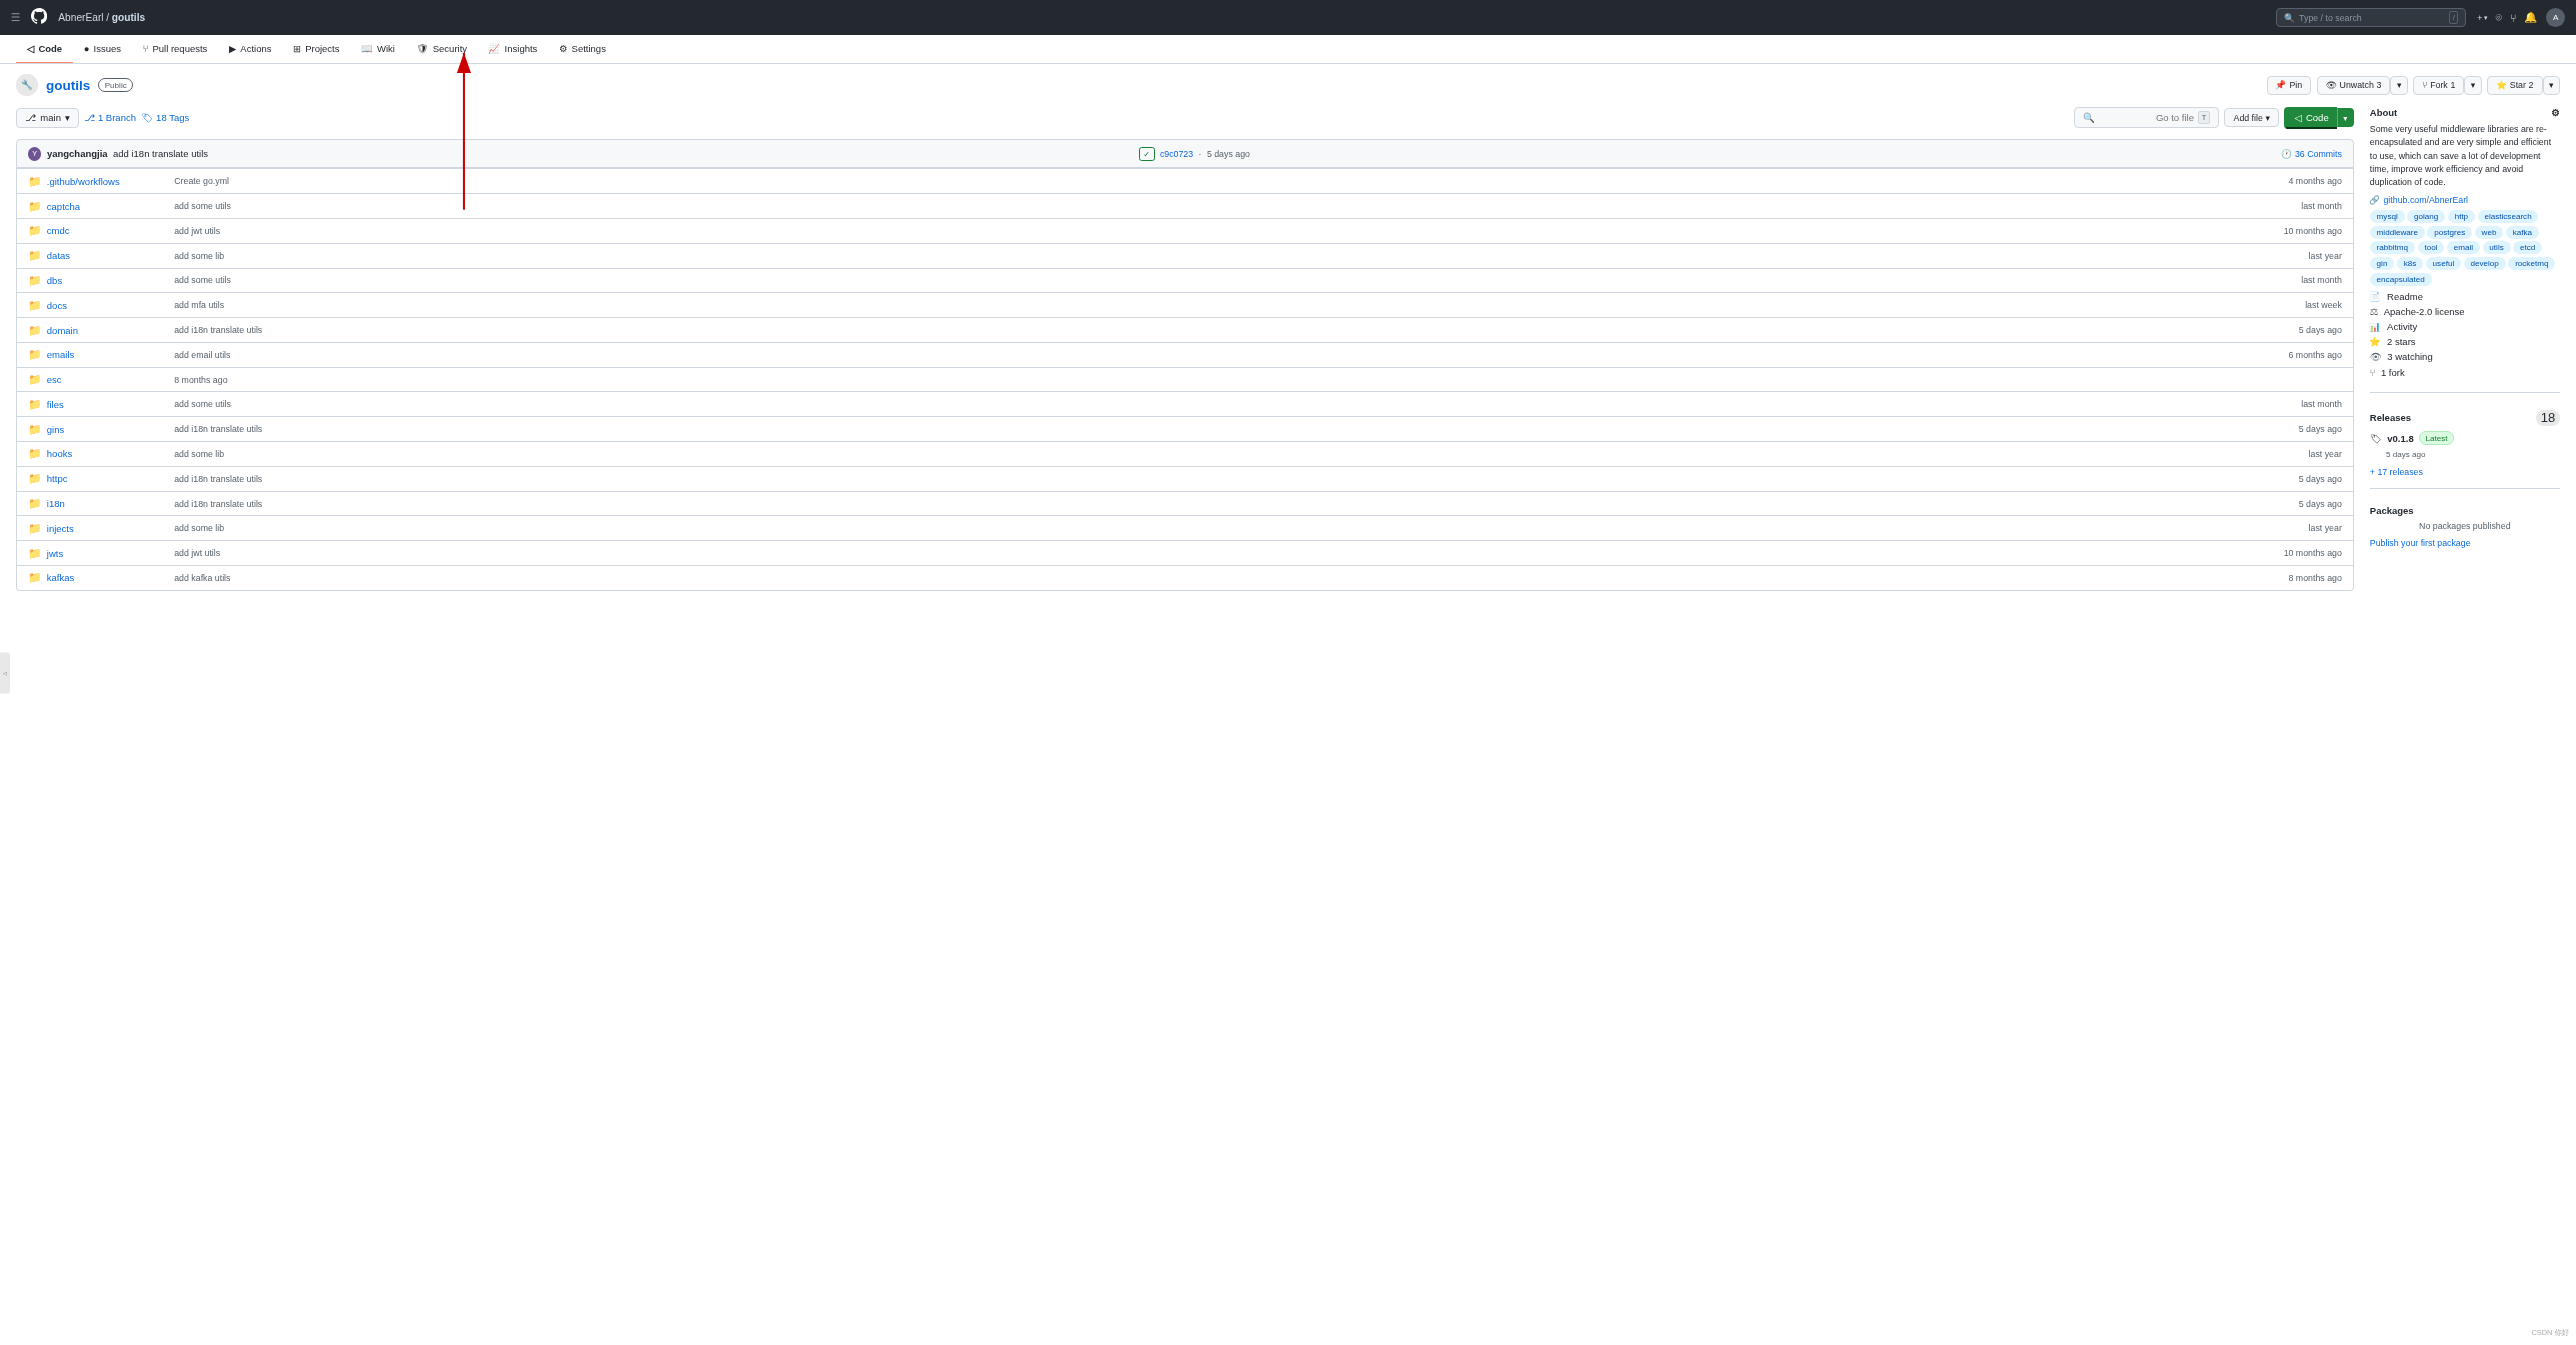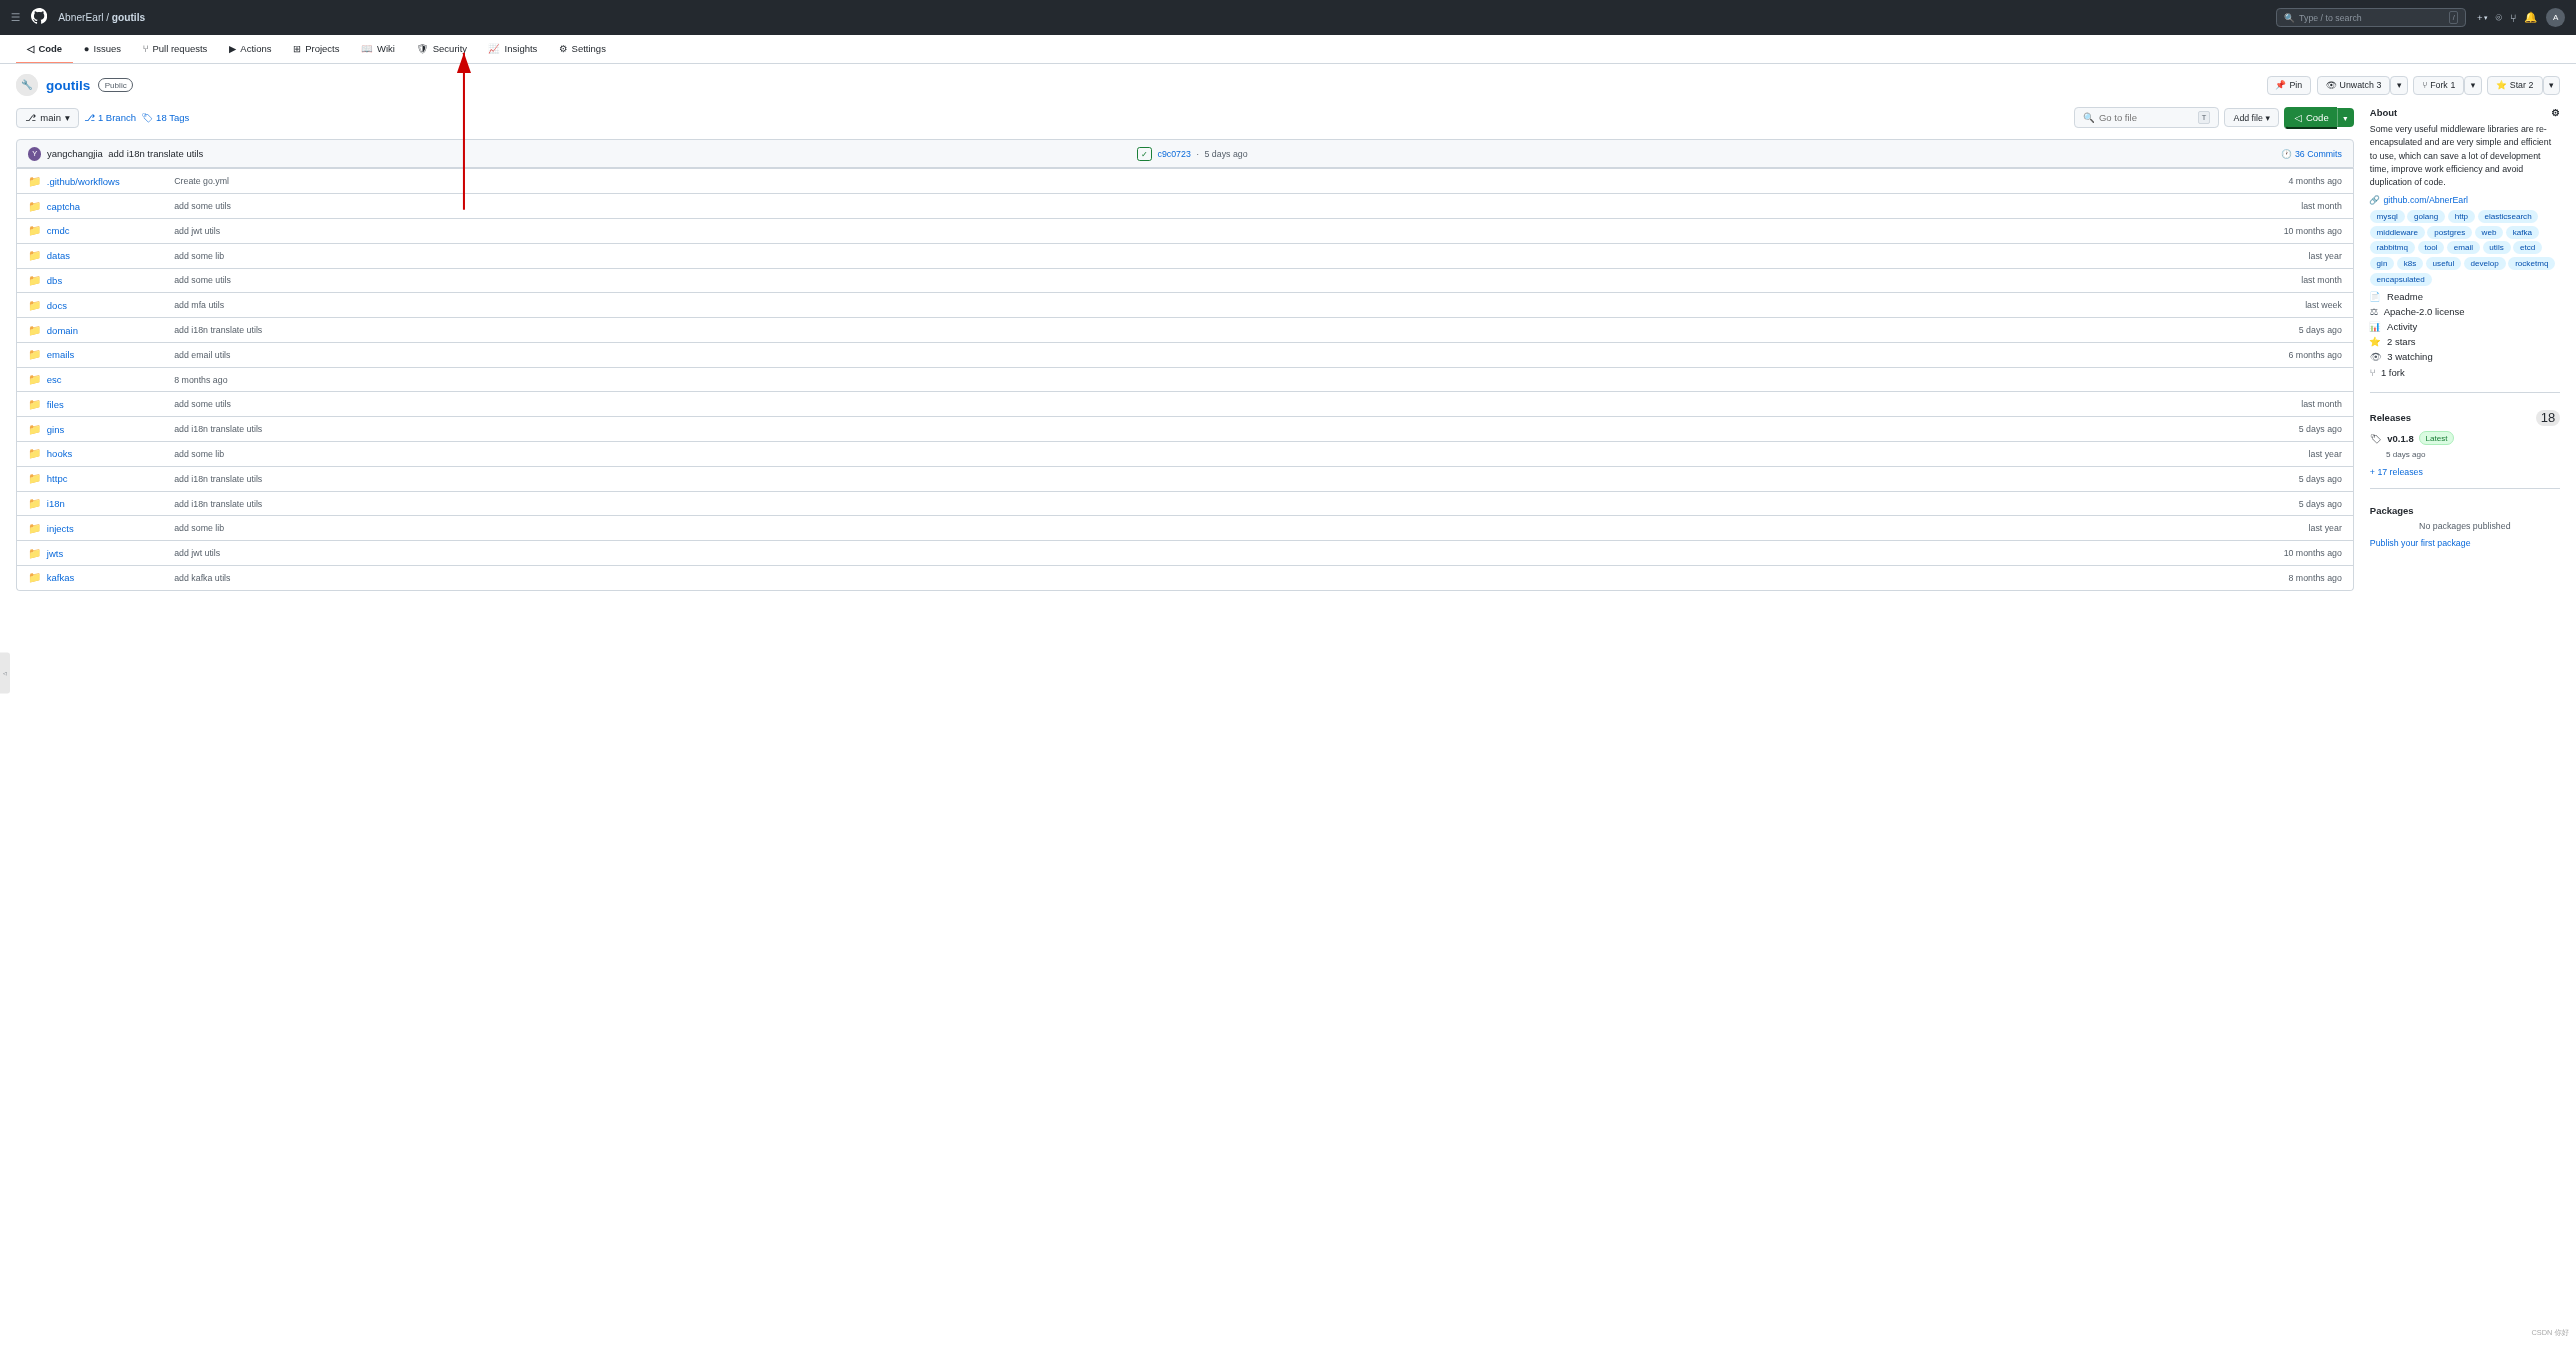--- a/index.html
+++ b/index.html
@@ -62,32 +62,32 @@
       display: flex; align-items: center; gap: 4.1px; padding: 3.4px 8.1px; border: 0.7px solid #d0d7de; border-radius: 4.1px;
       background: #f6f8fa; cursor: pointer; font-size: 9.5px; color: #24292f;
     }
     .branch-meta { display: flex; align-items: center; gap: 2.7px; font-size: 9.5px; color: #0969da; cursor: pointer; }
     .tag-meta { display: flex; align-items: center; gap: 2.7px; font-size: 9.5px; color: #0969da; cursor: pointer; }
     .spacer { flex: 1; }
     .go-to-file-btn {
       display: flex; align-items: center; gap: 4.1px; padding: 3.4px 8.1px; border: 0.7px solid #d0d7de; border-radius: 4.1px;
       background: #f6f8fa; font-size: 9.5px; color: #24292f; cursor: pointer;
     }
-    .go-to-file-btn input { border: none; background: transparent; outline: none; font-size: 9.5px; color: #57606a; width: 95px; }
+    .go-to-file-btn input { border: none; background: transparent; outline: none; font-size: 9.5px; color: #57606a; width: 95px; text-align: right; }
     .go-to-file-btn .kbd { background: #eaeef2; border: 0.7px solid #d0d7de; border-radius: 2px; padding: 0.7px 2.7px; font-size: 7.4px; color: #57606a; }
     .code-btn { background: #1f883d; color: white; border-color: #1f883d; display: flex; align-items: center; gap: 4.1px; padding: 3.4px 8.1px; border-radius: 4.1px 0 0 4.1px; font-size: 9.5px; cursor: pointer; border-right: none; }
     .code-dropdown { background: #1f883d; color: white; border: 0.7px solid #1f883d; padding: 3.4px 5.4px; border-radius: 0 4.1px 4.1px 0; cursor: pointer; font-size: 8.1px; border-left: 0.7px solid rgba(255,255,255,0.3); }
     
     
     .commit-bar {
       display: flex; align-items: center; background: #f6f8fa; border: 0.7px solid #d0d7de; border-radius: 4.1px 4.1px 0 0;
       padding: 6.8px 10.8px; gap: 5.4px;
     }
     .commit-avatar { width: 13.5px; height: 13.5px; border-radius: 50%; background: #57606a; flex-shrink: 0; }
-    .commit-author { font-weight: 400; font-size: 9.5px; color: #24292f; }
+    .commit-author { font-weight: 700; font-size: 9.5px; color: #24292f; }
     .commit-message { font-size: 9.5px; color: #24292f; flex: 1; }
     .commit-sha { color: #57606a; font-size: 8.8px; }
     .commit-sha a { color: #0969da; text-decoration: none; }
     .commit-time { color: #57606a; font-size: 8.8px; }
     .commit-count-link { display: flex; align-items: center; gap: 2.7px; color: #0969da; font-size: 8.8px; text-decoration: none; }
     .commit-verified { color: #1a7f37; font-size: 8.1px; border: 0.7px solid #1a7f37; border-radius: 2.7px; padding: 0.7px 3.4px; }
 
     
     .file-table { border: 0.7px solid #d0d7de; border-radius: 0 0 4.1px 4.1px; border-top: none; overflow: hidden; }
     .file-row {

